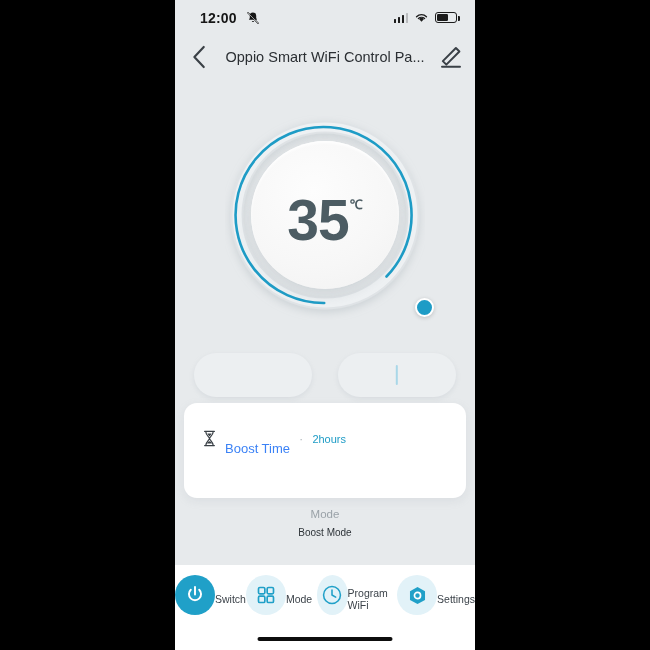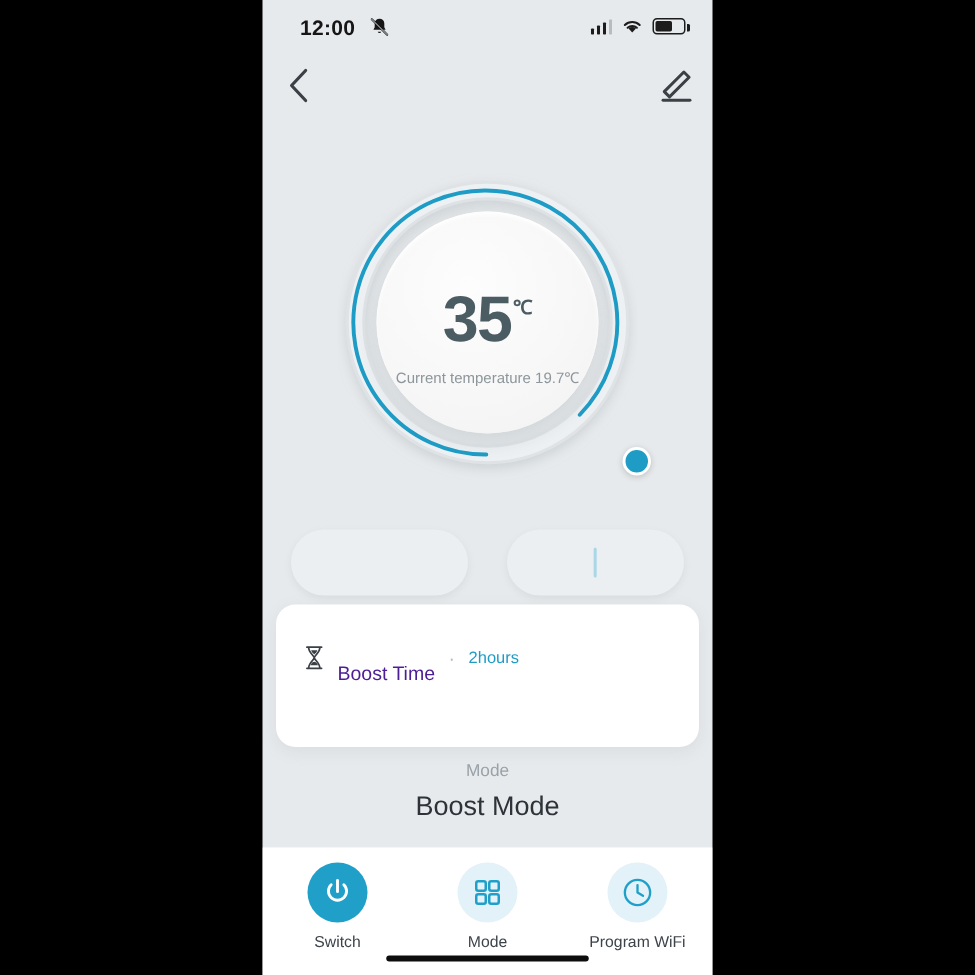--- a/index.html
+++ b/index.html
@@ -33,21 +33,21 @@
   .nav-edit{position:absolute;right:10px;top:7px;width:28px;height:28px;cursor:pointer;}
 
   
   .dialwrap{position:absolute;left:50px;top:115px;width:200px;height:205px;}
   .dial-svg{position:absolute;left:0;top:0;}
   .dial-inner{position:absolute;left:26px;top:26px;width:148px;height:148px;border-radius:50%;
               background:radial-gradient(circle at 42% 34%, #fdfdfd 0%, #f7f7f7 58%, #f1f1f1 100%);
               box-shadow:0 5px 14px rgba(120,130,140,.22), inset 0 2px 3px rgba(255,255,255,.95);}
   .dial-readout{position:absolute;left:0;right:0;top:52px;text-align:center;}
   .temp-line{display:inline-flex;align-items:flex-start;justify-content:center;}
-  .temp-val{font-size:43px;font-weight:bold;color:#4c5c63;line-height:.95;letter-spacing:-1px;}
+  .temp-val{font-size:57px;font-weight:bold;color:#4c5c63;line-height:.95;letter-spacing:-1px;}
   .temp-unit{font-size:13px;font-weight:bold;color:#4c5c63;margin-left:1px;margin-top:2px;}
   .cur-temp{margin-top:10px;font-size:10px;color:#8d969b;}
   .knob{position:absolute;left:190px;top:183px;width:19px;height:19px;border-radius:50%;
         background:#1e9cc6;border:2.5px solid #fff;box-sizing:border-box;
         box-shadow:0 1px 4px rgba(0,0,0,.18);cursor:pointer;}
 
   
   .adjrow{position:absolute;left:0;top:353px;width:300px;height:46px;}
   .adjbtn{position:absolute;top:0;width:118px;height:44px;border-radius:22px;
           background:#eceff1;box-shadow:0 2px 5px rgba(150,160,170,.18);cursor:pointer;}
@@ -55,41 +55,41 @@
   .adjbtn.plus{right:19px;}
   .adj-glyph{position:absolute;left:50%;top:50%;transform:translate(-50%,-50%);}
   .bar-h{width:20px;height:2.4px;background:#a9d7e8;border-radius:2px;}
   .bar-v{position:absolute;left:50%;top:50%;transform:translate(-50%,-50%);width:2.4px;height:20px;background:#a9d7e8;border-radius:2px;}
 
   
   .card{position:absolute;left:9px;top:403px;width:282px;height:95px;background:#fff;border-radius:13px;
         box-shadow:0 3px 10px rgba(140,150,160,.14);}
   .card-head{position:absolute;left:18px;top:18px;display:flex;align-items:center;gap:8px;}
   .hourglass{width:15px;height:17px;}
-  .card-label{font-size:13px;color:#4c1d95;margin-top:20px;}
+  .card-label{font-size:13px;color:#3b82f6;margin-top:20px;}
   .card-dot{font-size:13px;color:#b4bbc0;margin:0 1px;}
   .card-value{font-size:11px;color:#1e9cc6;cursor:pointer;}
 
   .sliderrow{position:absolute;left:18px;top:60px;width:246px;height:22px;}
   .s-min{position:absolute;left:0;top:4px;font-size:9.5px;color:#aab1b6;}
   .s-max{position:absolute;right:0;top:4px;font-size:9.5px;color:#aab1b6;}
   .s-track{position:absolute;left:41px;right:42px;top:7px;height:5px;border-radius:3px;background:#e3e7ea;}
   .s-fill{position:absolute;left:0;top:0;height:5px;width:21%;border-radius:3px;background:#1e9cc6;}
   .s-thumb{position:absolute;left:18%;top:-7px;width:19px;height:19px;border-radius:50%;background:#fff;
            box-shadow:0 1px 5px rgba(100,110,120,.35);cursor:pointer;}
 
   
   .mode-wrap{position:absolute;left:0;top:508px;width:300px;text-align:center;}
   .mode-label{font-size:11.5px;color:#9aa2a8;}
-  .mode-value{margin-top:7px;font-size:18px;color:#2d3338;}
+  .mode-value{margin-top:7px;font-size:10px;color:#2d3338;}
 
   
   .bottomnav{position:absolute;left:0;bottom:0;width:300px;height:85px;background:#fff;}
   .navitems{position:absolute;left:0;top:10px;width:300px;display:flex;}
-  .navitem{flex:1;display:flex;flex-direction:column;align-items:center;cursor:pointer;}
+  .navitem{flex:1;display:flex;align-items:center;cursor:pointer;}
   .navicon{width:40px;height:40px;border-radius:50%;background:#e2f2f8;display:flex;align-items:center;justify-content:center;}
   .navicon.active{background:#20a0c8;}
   .navlabel{margin-top:7px;font-size:10.5px;color:#3c434a;}
   .homebar{position:absolute;left:50%;transform:translateX(-50%);bottom:9px;width:135px;height:4.5px;border-radius:3px;background:#0d0d0d;}
 </style>
 </head>
 <body>
 
 <div class="stage">
   <div class="phone">
@@ -117,20 +117,21 @@
         <span class="batt">
             <span></span>
           </span>
       </div>
     </div>
 
     <div class="navbar">
       <svg class="nav-back" viewBox="0 0 24 24">
         <path d="M15 4 7.5 12 15 20" fill="none" stroke="#3a4046" stroke-width="1.7" stroke-linecap="round" stroke-linejoin="round"></path>
       </svg>
+      <div class="nav-title">Oppio Smart WiFi Control Pa...</div>
       <svg class="nav-edit" viewBox="0 0 24 24">
         <path d="M5 15.5 16.2 4.3l3 3L8 18.5z" fill="none" stroke="#3a4046" stroke-width="1.7" stroke-linejoin="round"></path>
         <path d="M4.3 20.4h15.4" stroke="#3a4046" stroke-width="1.7" stroke-linecap="round"></path>
       </svg>
     </div>
 
     <div class="dialwrap">
       <svg class="dial-svg" width="200" height="205" viewBox="0 0 200 205">
         <defs>
           <filter id="dshadow" x="-30%" y="-30%" width="160%" height="160%">
@@ -140,21 +141,20 @@
         <circle cx="100" cy="100" r="88" fill="none" stroke="#dfe3e6" stroke-width="13" filter="url(#dshadow)"></circle>
         <circle cx="100" cy="100" r="88" fill="none" stroke="#eef1f3" stroke-width="9"></circle>
         <path d="M 99.2 188 A 88 88 0 1 1 161.5 161.5" fill="none" stroke="#1e9cc6" stroke-width="2.6" stroke-linecap="round"></path>
       </svg>
       <div class="dial-inner">
         <div class="dial-readout">
           <div class="temp-line">
             <span class="temp-val">35</span>
             <span class="temp-unit">℃</span>
           </div>
-          <div class="cur-temp">Current temperature 19.7℃</div>
         </div>
       </div>
       <div class="knob"></div>
     </div>
 
     <div class="adjrow">
       <div class="adjbtn minus">
         <span class="adj-glyph"><span class="bar-h"></span></span>
       </div>
       <div class="adjbtn plus">
@@ -209,19 +209,28 @@
         <div class="navitem">
           <div class="navicon">
             <svg width="22" height="22" viewBox="0 0 24 24">
               <circle cx="12" cy="12" r="9.2" fill="none" stroke="#20a0c8" stroke-width="1.7"></circle>
               <path d="M12 6.6V12l4 2.4" fill="none" stroke="#20a0c8" stroke-width="1.7" stroke-linecap="round" stroke-linejoin="round"></path>
             </svg>
           </div>
           <div class="navlabel">Program WiFi</div>
         </div>
 
+        <div class="navitem">
+          <div class="navicon">
+            <svg width="21" height="21" viewBox="0 0 24 24">
+              <path d="M12 2.2 20.6 7v10L12 21.8 3.4 17V7z" fill="#20a0c8"></path>
+              <circle cx="12" cy="12" r="3.5" fill="none" stroke="#fff" stroke-width="1.9"></circle>
+            </svg>
+          </div>
+          <div class="navlabel">Settings</div>
+        </div>
 
       </div>
       <div class="homebar"></div>
     </div>
 
   </div>
 </div>
 
 </body></html>

